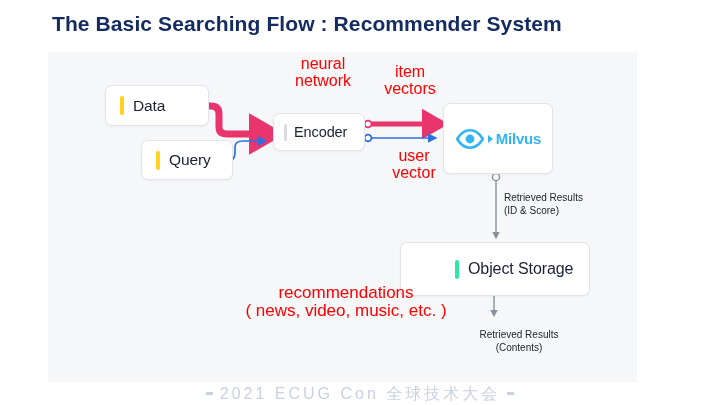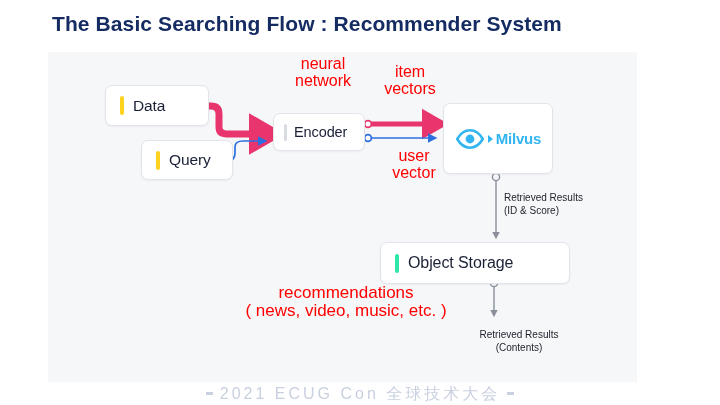--- a/index.html
+++ b/index.html
@@ -63,21 +63,21 @@
     white-space: nowrap;
   }
 
   #node-data     { left: 57px;  top: 33px;  width: 104px;  height: 41px; }
   #node-query    { left: 57px;  top: 88px;  width: 92px;  height: 40px; margin-left: 36px; }
   #node-encoder  { left: 225px; top: 61px;  width: 92px;  height: 38px; }
   #node-encoder .node-label { font-size: 14.5px; margin-left: 7px; }
   #node-encoder .accent { margin-left: 10px; height: 17px; width: 3px; }
   #node-milvus   { left: 395px; top: 51px;  width: 110px; height: 71px;
                    justify-content: center; }
-  #node-objstore { left: 332px; top: 190px; width: 190px; height: 42px; }
+  #node-objstore { left: 352px; top: 190px; width: 190px; height: 54px; padding-left: 40px; }
   #node-objstore .node-label { font-size: 16px; }
 
   
   .milvus-logo {
     display: flex;
     align-items: center;
     gap: 2px;
   }
   .milvus-mark { display: block; }
   .milvus-word {

